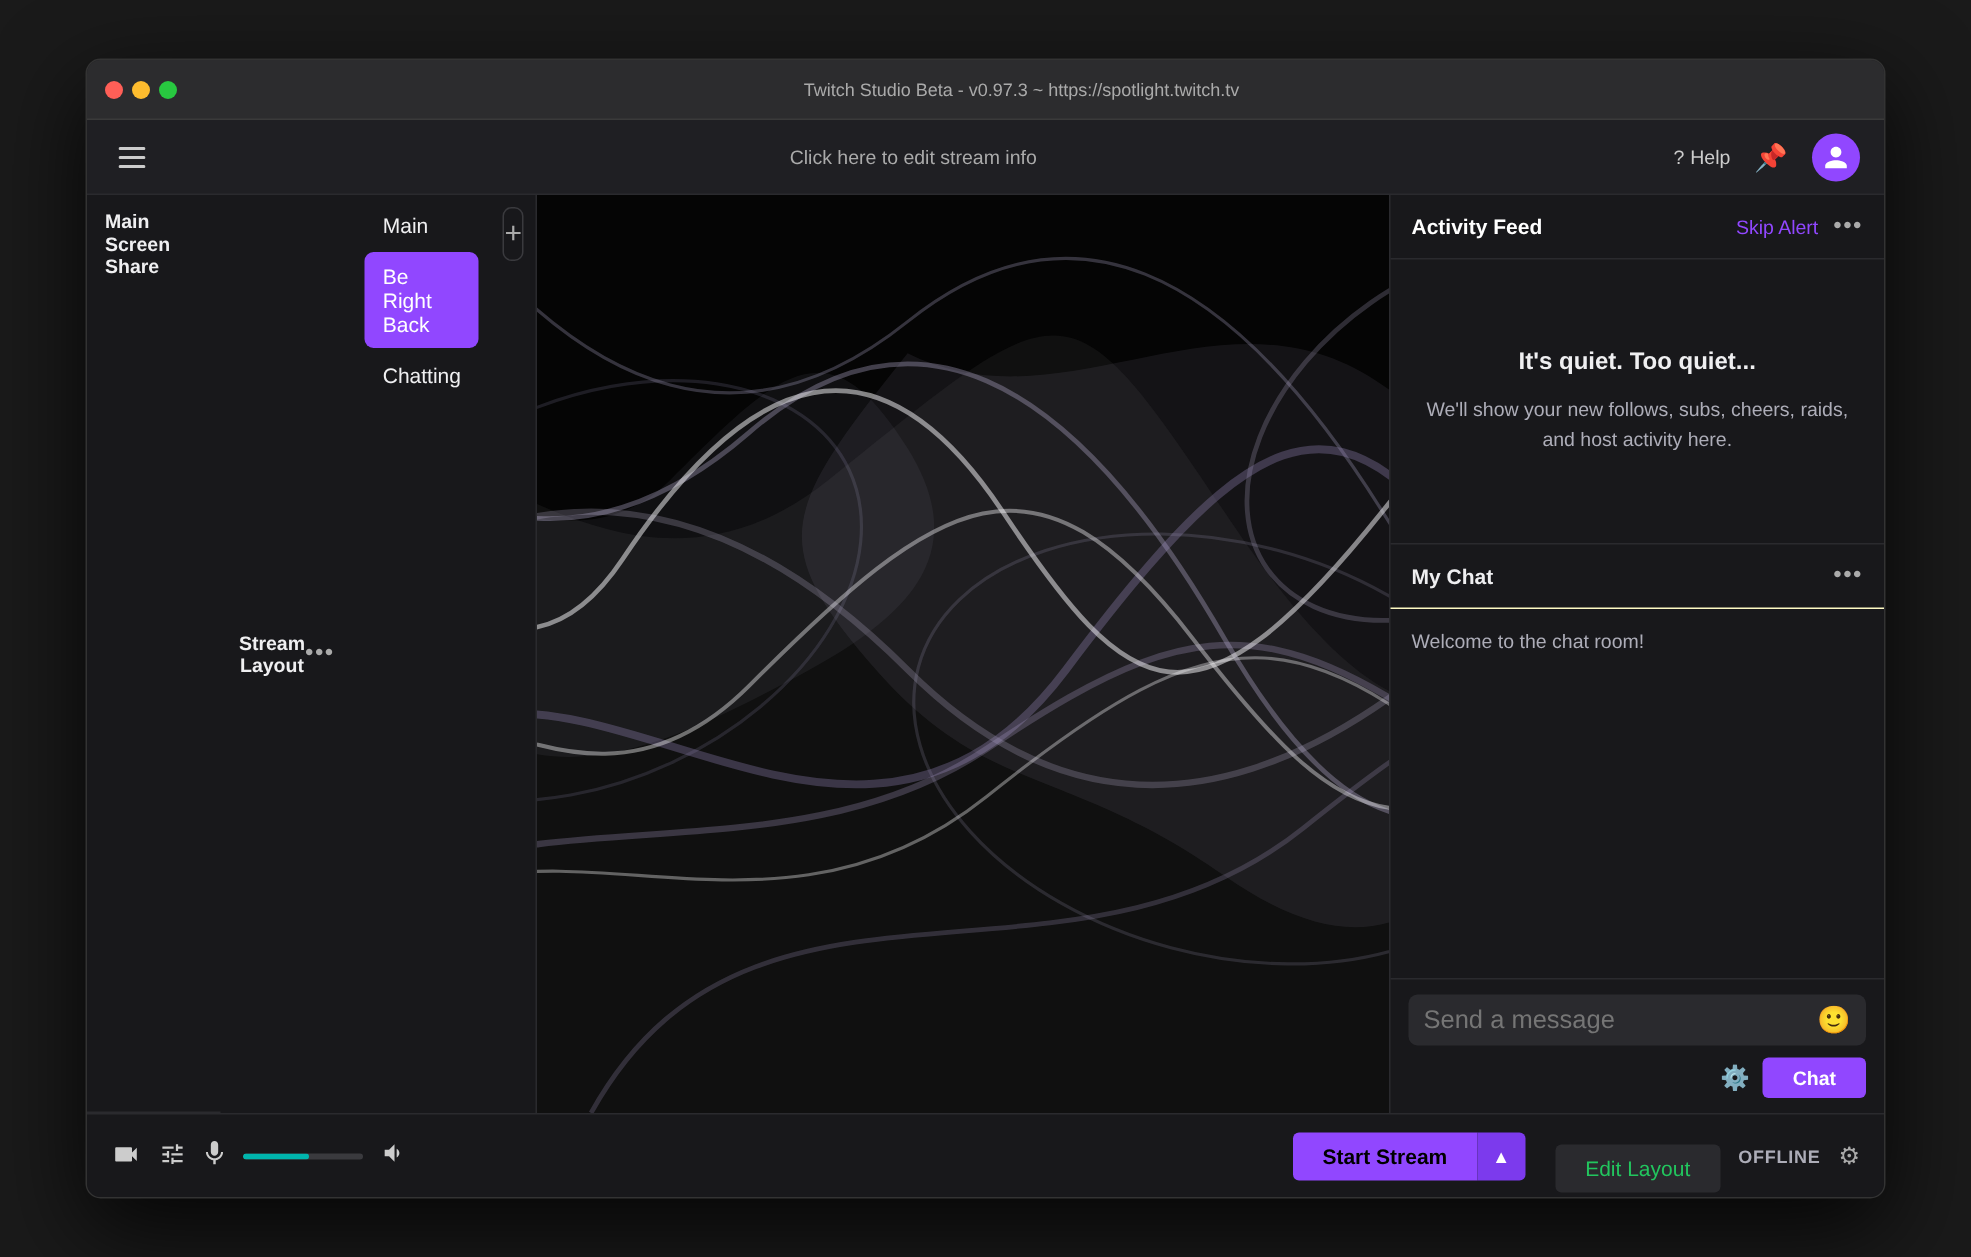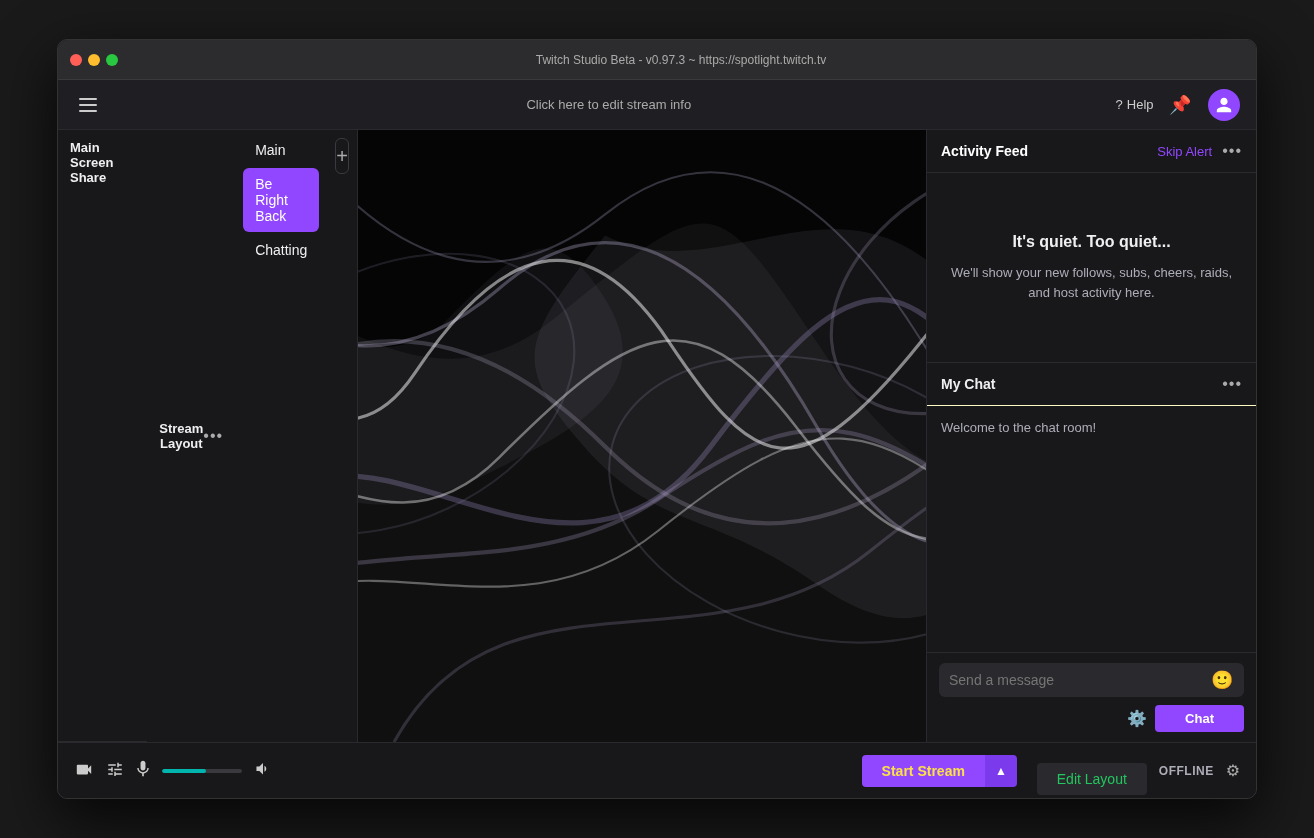--- a/index.html
+++ b/index.html
@@ -344,21 +344,21 @@
       border-radius: 6px;
       padding: 6px 10px;
       gap: 8px;
     }
     .chat-input {
       flex: 1;
       background: transparent;
       border: none;
       outline: none;
       color: #adadb8;
-      font-size: 14px;
+      font-size: 17px;
     }
     .chat-emoji {
       color: #aaa;
       font-size: 18px;
       cursor: pointer;
     }
     .chat-actions-row {
       display: flex;
       justify-content: flex-end;
       align-items: center;
@@ -368,21 +368,21 @@
     .chat-settings-icon {
       color: #aaa;
       font-size: 16px;
       cursor: pointer;
     }
     .chat-send-btn {
       background: #9147ff;
       color: white;
       border: none;
       border-radius: 4px;
-      padding: 6px 30px;
+      padding: 6px 20px;
       font-size: 13px;
       font-weight: 600;
       cursor: pointer;
     }
     
     .bottom-toolbar {
       height: 56px;
       background: #18181b;
       border-top: 1px solid #2a2a2e;
       display: flex;
@@ -415,21 +415,21 @@
       border-radius: 2px;
       width: 55%;
     }
     .toolbar-spacer { flex: 1; }
     .stream-buttons {
       display: flex;
       gap: 0;
     }
     .start-stream-btn {
       background: #9147ff;
-      color: #fde047;
+      color: #000000;
       border: none;
       border-radius: 4px 0 0 4px;
       padding: 8px 20px;
       font-size: 14px;
       font-weight: 600;
       cursor: pointer;
     }
     .stream-dropdown-btn {
       background: #7c3aed;
       color: white;

